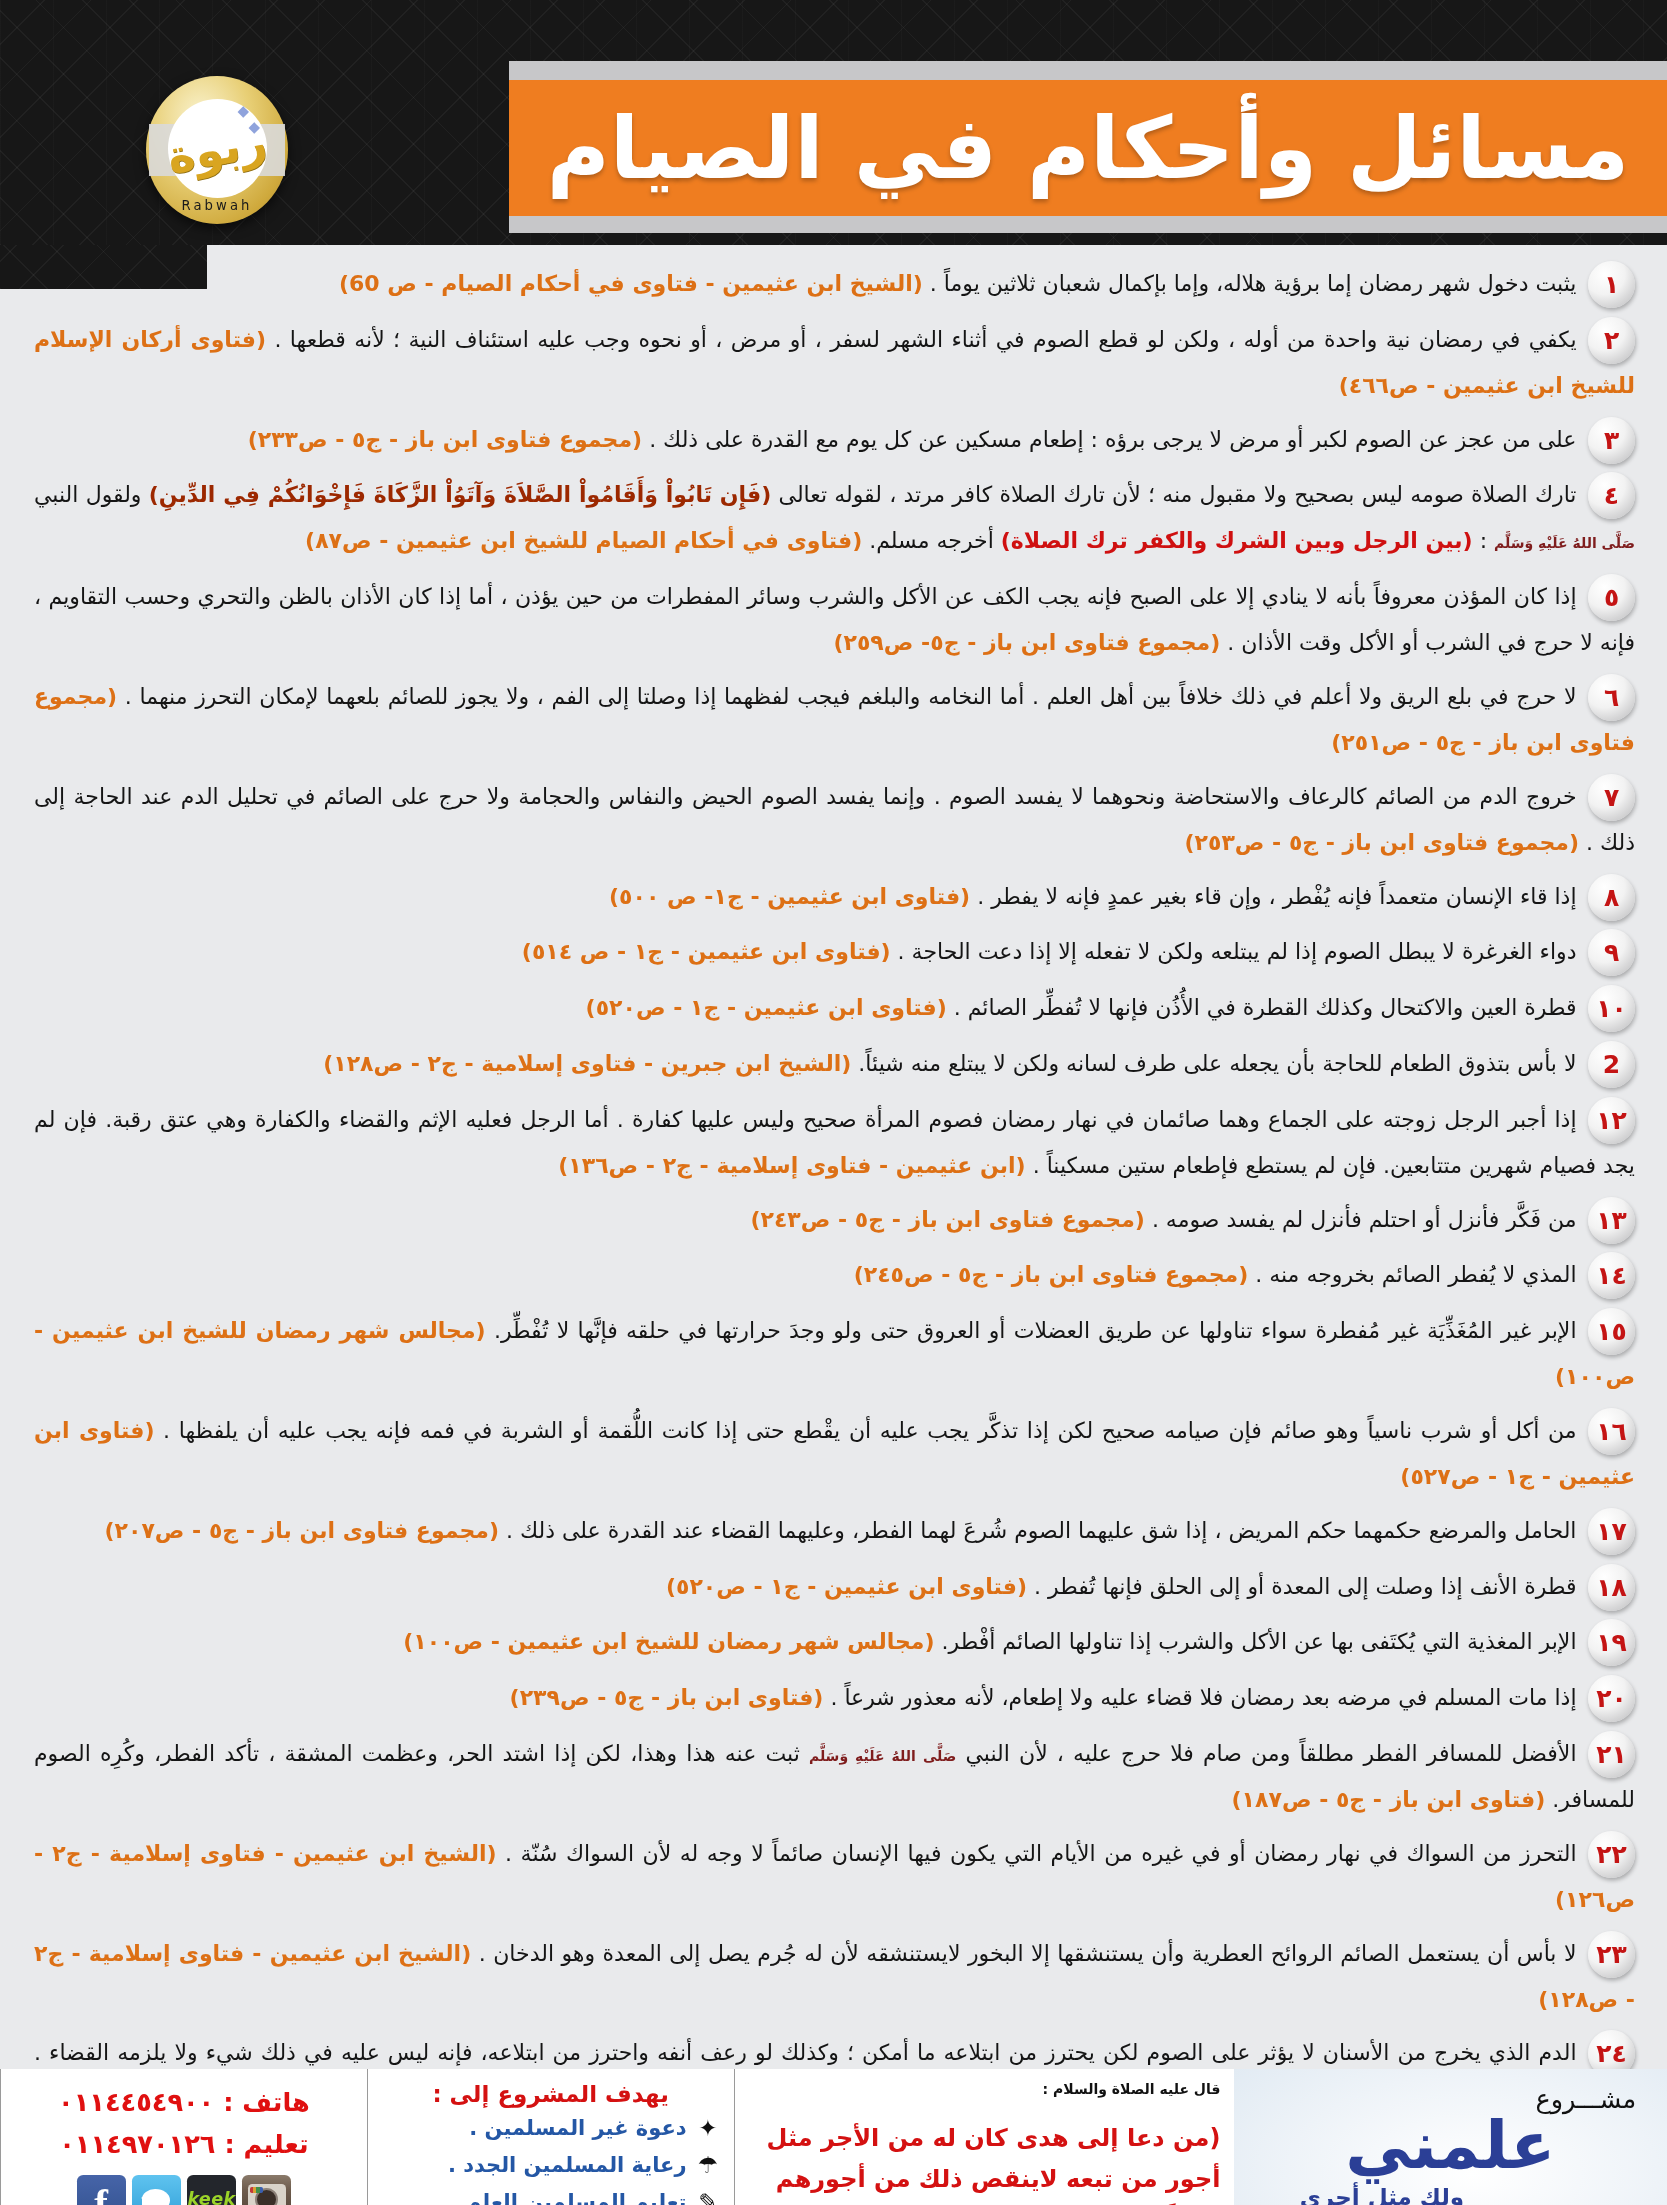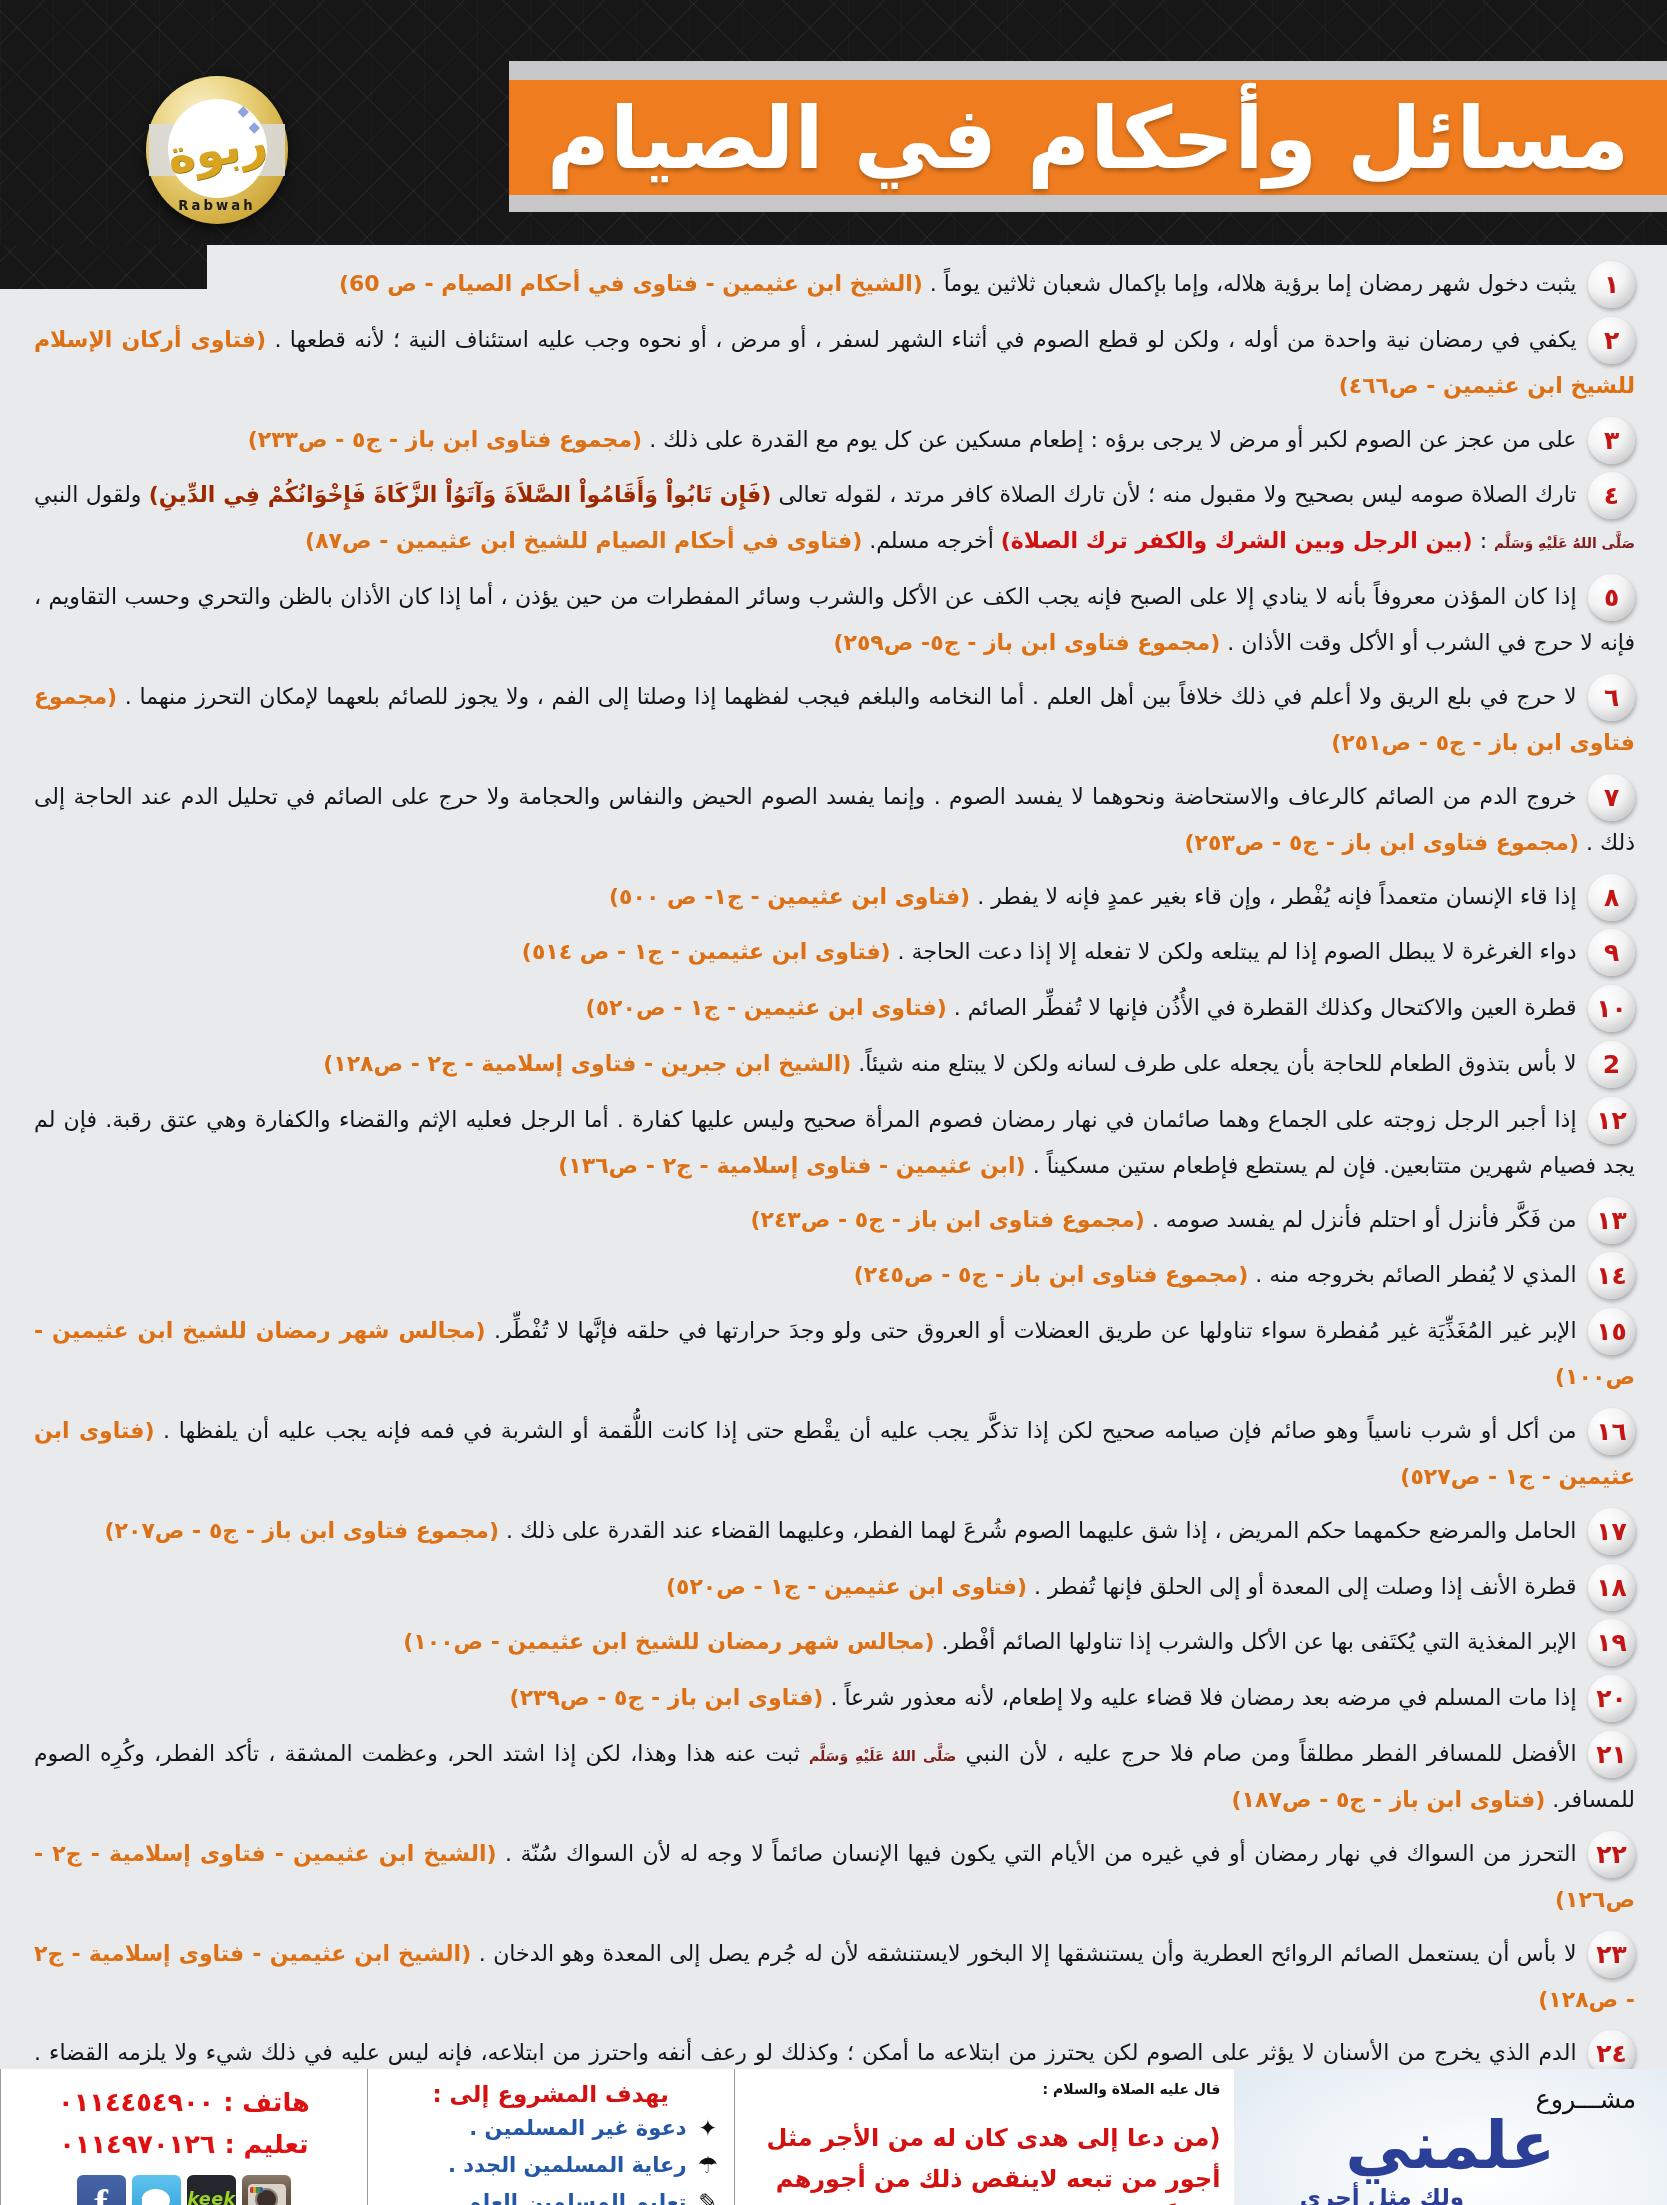--- a/index.html
+++ b/index.html
@@ -12,35 +12,35 @@
       repeating-linear-gradient(45deg, rgba(255,255,255,0.045) 0 1.3px, transparent 1.3px 33px),
       repeating-linear-gradient(-45deg, rgba(255,255,255,0.045) 0 1.3px, transparent 1.3px 33px),
       repeating-linear-gradient(90deg, rgba(255,255,255,0.02) 0 1.3px, transparent 1.3px 53px);}
   .header-ext{position:absolute;top:245px;left:0;width:207px;height:44px;background-color:#171717;
     background-image:repeating-linear-gradient(45deg, rgba(255,255,255,0.045) 0 1.3px, transparent 1.3px 33px),
       repeating-linear-gradient(-45deg, rgba(255,255,255,0.045) 0 1.3px, transparent 1.3px 33px);}
 
   .banner{position:absolute;top:61px;right:0;left:509px;}
   .banner .silver{height:19.4px;background:#c7c7c9;}
   .banner .silver.b{height:17px;}
-  .banner .orange{height:115px;background:#ef7d20;display:flex;align-items:center;justify-content:center;}
+  .banner .orange{height:136px;background:#ef7d20;display:flex;align-items:center;justify-content:center;}
   .title{color:#ffffff;font-size:86px;font-weight:bold;line-height:1;white-space:nowrap;text-shadow:0 2.6px 4.4px rgba(0,0,0,0.25);}
 
   .logo{position:absolute;top:76px;left:146px;width:142px;height:148px;border-radius:50%;
     background:radial-gradient(ellipse at 38% 28%, #faf3cf 0%, #e8cf76 40%, #cfa93c 75%, #a8832a 100%);
     box-shadow:0 4.4px 11.5px rgba(0,0,0,0.6);z-index:3;}
   .logo-band{position:absolute;top:48px;left:2.6px;right:2.6px;height:52px;background:#d9d9d9;opacity:.9;}
   .logo-inner{position:absolute;top:23px;left:21.6px;width:99px;height:99px;border-radius:50%;background:#ffffff;
     display:flex;align-items:center;justify-content:center;}
   .logo-ar{font-size:46px;font-weight:bold;color:#d9a520;transform:rotate(-10deg);text-shadow:0.4px 0.9px 0 #8a6a10;}
   .logo-diamond{position:absolute;font-size:15px;color:#8fa3dc;}
   .logo-diamond.d1{top:25.6px;right:39px;}
   .logo-diamond.d2{top:42px;right:28px;}
   .logo-latin{position:absolute;bottom:10.6px;left:0;right:0;text-align:center;color:#1a1a1a;
-    font-size:13.2px;letter-spacing:3.1px;font-weight:bold;}
+    font-size:13.2px;letter-spacing:3.1px;font-weight:normal;}
 
   
   .list{position:absolute;top:261px;right:32px;left:34px;}
   .item{font-size:22px;line-height:44px;color:#151515;text-align:justify;margin-bottom:8.8px;}
   .badge{display:inline-flex;align-items:center;justify-content:center;width:47px;height:47px;border-radius:50%;
     background:radial-gradient(circle at 35% 28%, #ffffff 0%, #f2f2f2 45%, #d7d7d8 70%, #b9b9bb 100%);
     box-shadow:0.9px 2.6px 4px rgba(0,0,0,0.28);vertical-align:middle;margin-left:11.5px;}
   .badge .num{color:#c41414;font-size:25px;font-weight:bold;line-height:1;}
   .c-t{color:#151515;}
   .c-src{color:#dd7015;font-weight:bold;}

